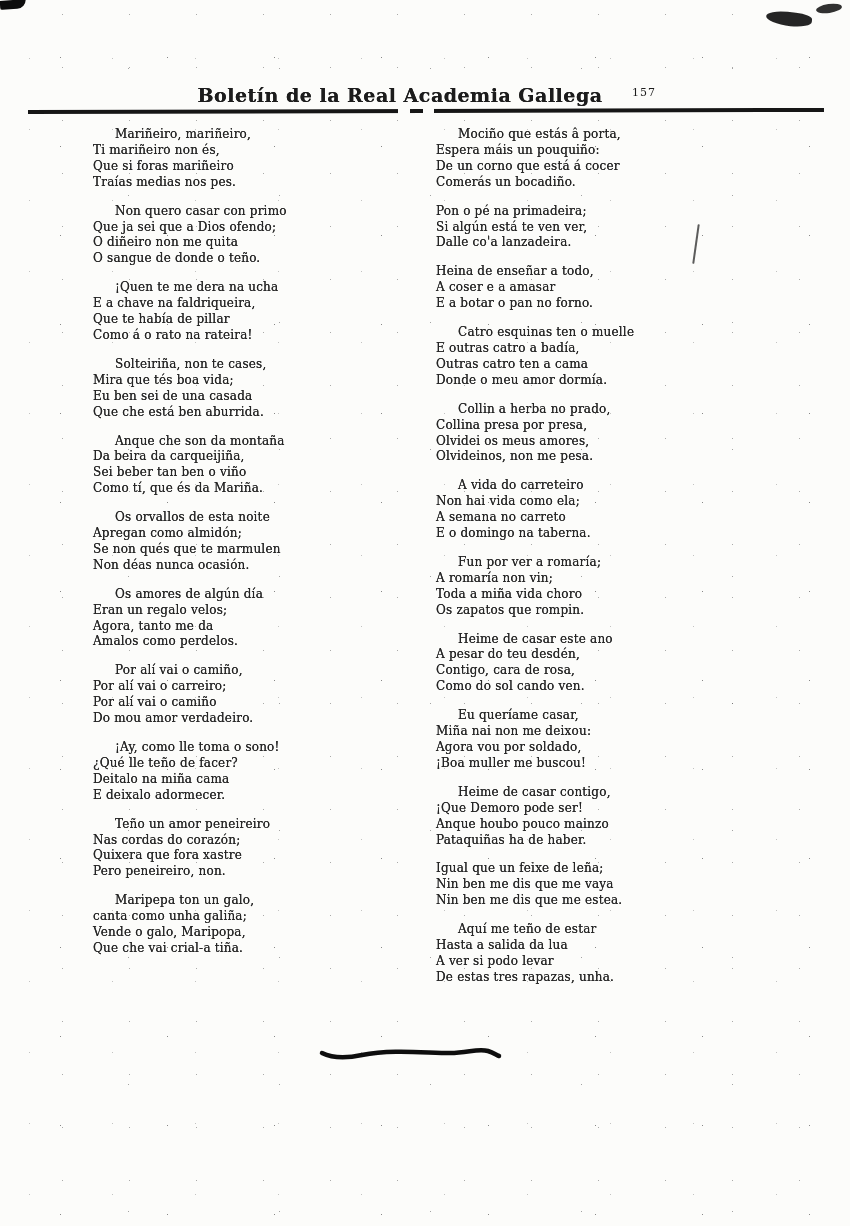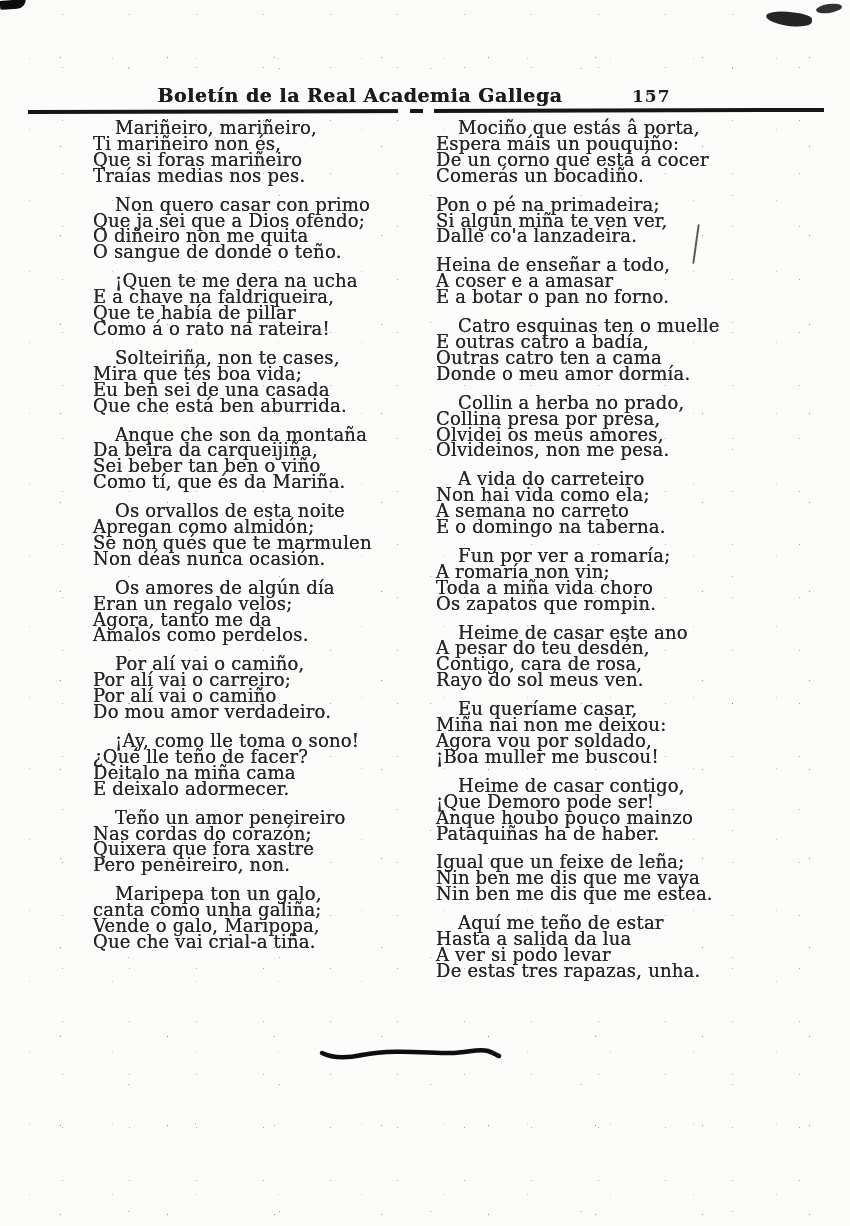--- a/index.html
+++ b/index.html
@@ -15,35 +15,36 @@
     background-size:107px 89px, 67px 53px, 151px 127px, 83px 71px;
     background-position:7px 13px, 29px 41px, 53px 5px, 71px 23px;
     overflow:hidden;
     font-family:"DejaVu Serif","Liberation Serif",serif;
     color:#262626;
   }
   .hdr-title{
     position:absolute;top:84px;left:0;width:720px;text-align:center;
     font-size:19px;font-weight:bold;letter-spacing:.5px;color:#1c1c1c;
     text-shadow:0 0 .5px #1c1c1c;
+    padding-left:40px;
   }
   .hdr-page{
     position:absolute;top:86px;left:632px;
-    font-size:17px;font-weight:bold;letter-spacing:1px;color:#1c1c1c;
+    font-size:11px;font-weight:normal;letter-spacing:1px;color:#1c1c1c;
   }
   .hdr-rule{
     position:absolute;top:109px;left:28px;width:796px;height:4px;
     background:linear-gradient(90deg,
       #161616 0 46.5%, transparent 46.5% 48%,
       #161616 48% 49.6%, transparent 49.6% 51%,
       #161616 51% 100%);
     transform:rotate(-.15deg);
   }
-  .col{position:absolute;top:120px;width:320px;
-       font-size:18px;line-height:15.9px;letter-spacing:.2px;
+  .col{position:absolute;top:127px;width:320px;
+       font-size:12px;line-height:15.9px;letter-spacing:.2px;
        text-shadow:0 0 .45px rgba(30,30,30,.9);}
   #left-col{left:93px;}
   #right-col{left:436px;}
   .stanza{margin:0 0 13px 0;}
   .line{margin:0;white-space:nowrap;}
   .line.first{text-indent:22px;}
   .end-divider{position:absolute;left:318px;top:1042px;}
   .smudge{position:absolute;background:#0d0d0d;}
   #smudge-tl{left:0;top:0;width:26px;height:9px;border-radius:0 0 9px 2px;transform:rotate(-4deg);}
   #smudge-tr1{left:766px;top:12px;width:46px;height:14px;border-radius:50% 40% 50% 60%;transform:rotate(6deg);opacity:.9;}
@@ -129,21 +130,21 @@
     </div>
   <div class="col" id="right-col">
       <div class="stanza">
         <p class="line first">Mociño que estás â porta,</p>
         <p class="line">Espera máis un pouquiño:</p>
         <p class="line">De un corno que está á cocer</p>
         <p class="line">Comerás un bocadiño.</p>
       </div>
       <div class="stanza">
         <p class="line">Pon o pé na primadeira;</p>
-        <p class="line">Si algún miña te ven ver,</p>
+        <p class="line">Si algún está te ven ver,</p>
         <p class="line">Dalle co'a lanzadeira.</p>
       </div>
       <div class="stanza">
         <p class="line">Heina de enseñar a todo,</p>
         <p class="line">A coser e a amasar</p>
         <p class="line">E a botar o pan no forno.</p>
       </div>
       <div class="stanza">
         <p class="line first">Catro esquinas ten o muelle</p>
         <p class="line">E outras catro a badía,</p>
@@ -165,21 +166,21 @@
       <div class="stanza">
         <p class="line first">Fun por ver a romaría;</p>
         <p class="line">A romaría non vin;</p>
         <p class="line">Toda a miña vida choro</p>
         <p class="line">Os zapatos que rompin.</p>
       </div>
       <div class="stanza">
         <p class="line first">Heime de casar este ano</p>
         <p class="line">A pesar do teu desdén,</p>
         <p class="line">Contigo, cara de rosa,</p>
-        <p class="line">Rayo do sol meus ven.</p>
+        <p class="line">Como do sol cando ven.</p>
       </div>
       <div class="stanza">
         <p class="line first">Eu queríame casar,</p>
         <p class="line">Miña nai non me deixou:</p>
         <p class="line">Agora vou por soldado,</p>
         <p class="line">¡Boa muller me buscou!</p>
       </div>
       <div class="stanza">
         <p class="line first">Heime de casar contigo,</p>
         <p class="line">¡Que Demoro pode ser!</p>

